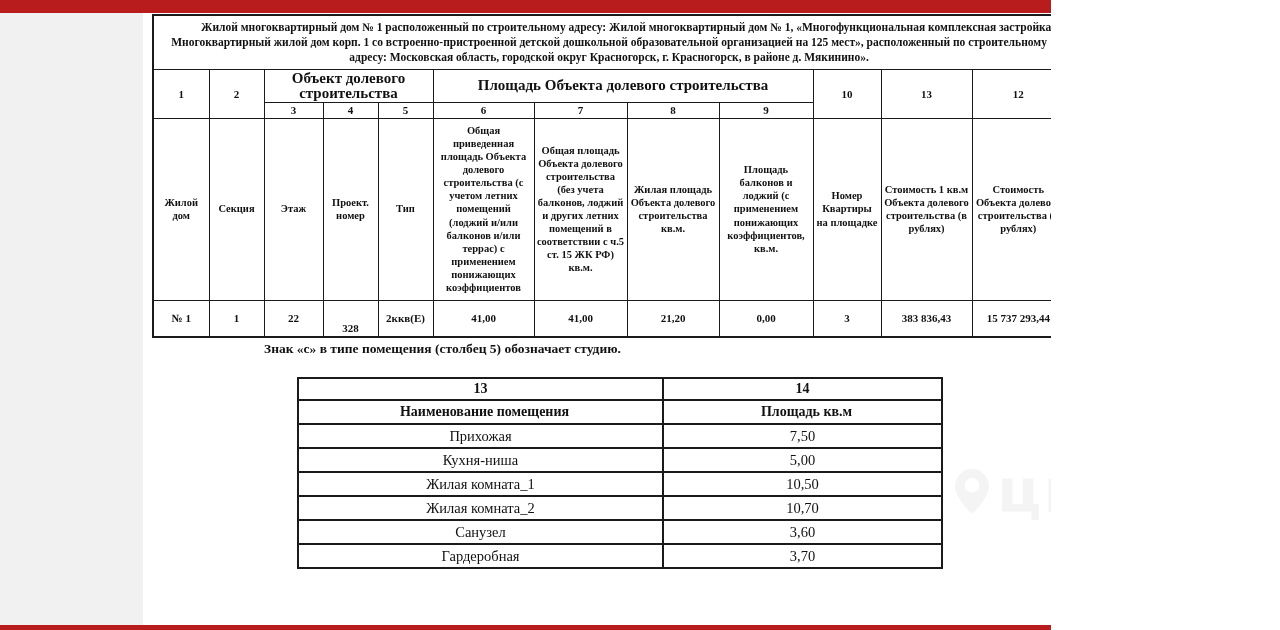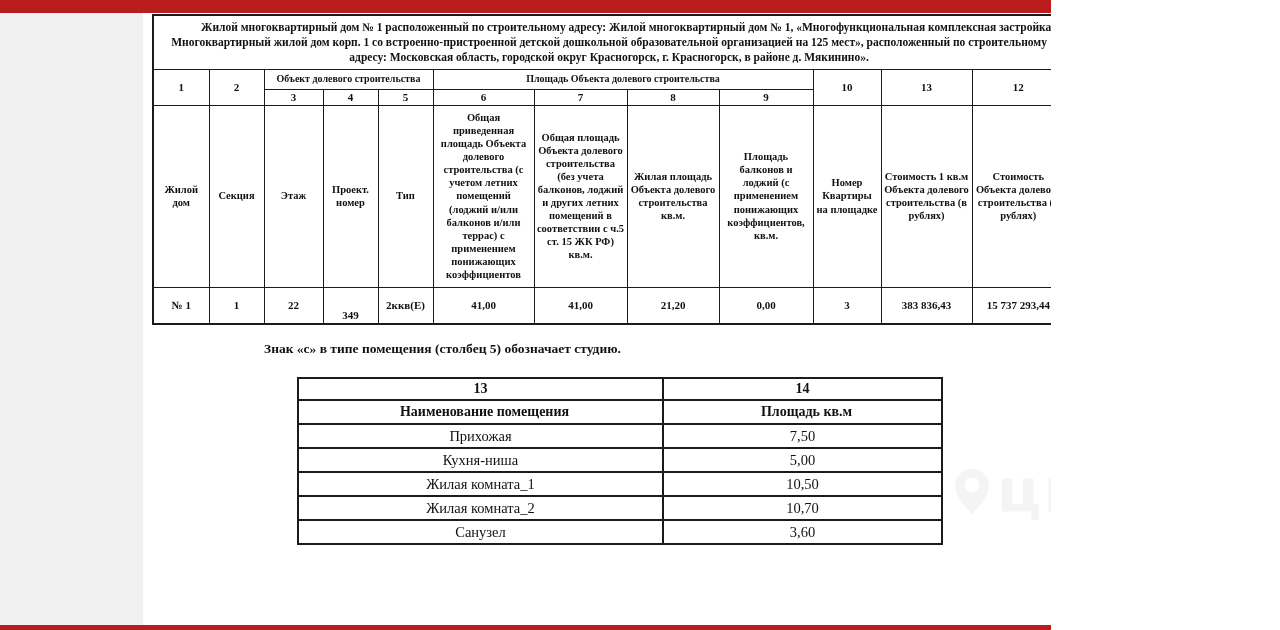--- a/index.html
+++ b/index.html
@@ -31,21 +31,21 @@
   tr.r-top    { height:20px; }
   tr.r-sub    { height:16px; }
   tr.r-desc   { height:182px; }
   tr.r-data   { height:37px; }
   .para-cell {
     font-size:11.5px; line-height:1.3;
     text-align:justify; text-indent:38px;
     padding:3px 9px 3px 11px;
   }
   .num-cell  { font-size:11px; }
-  .grp-cell  { font-size:10px; line-height:1.0; padding:0 2px; }
+  .grp-cell  { font-size:15px; line-height:1.0; padding:0 2px; }
   .desc-cell { font-size:10.5px; line-height:1.24; padding:1px 3px; }
   .data-cell { font-size:11px; }
   .bottom-align { vertical-align:bottom !important; padding-bottom:2px !important; }
 
   
   .note {
     position:absolute; left:75px; top:328px;
     font-size:13.5px; font-weight:bold; white-space:nowrap;margin-left:46px;
   }
 
@@ -140,21 +140,21 @@
         <td class="desc-cell">Жилая площадь Объекта долевого строительства кв.м.</td>
         <td class="desc-cell">Площадь балконов и лоджий  (с применением понижающих коэффициентов, кв.м.</td>
         <td class="desc-cell">Номер Квартиры на площадке</td>
         <td class="desc-cell">Стоимость 1 кв.м Объекта долевого строительства (в рублях)</td>
         <td class="desc-cell">Стоимость Объекта долевого строительства (в рублях)</td>
       </tr>
       <tr class="r-data">
         <td class="data-cell">№ 1</td>
         <td class="data-cell">1</td>
         <td class="data-cell">22</td>
-        <td class="data-cell bottom-align">349</td>
+        <td class="data-cell bottom-align">328</td>
         <td class="data-cell">2ккв(Е)</td>
         <td class="data-cell">41,00</td>
         <td class="data-cell">41,00</td>
         <td class="data-cell">21,20</td>
         <td class="data-cell">0,00</td>
         <td class="data-cell">3</td>
         <td class="data-cell">383 836,43</td>
         <td class="data-cell">15 737 293,44</td>
       </tr>
     </tbody>
@@ -188,20 +188,24 @@
         <td>Жилая комната_1</td>
         <td>10,50</td>
       </tr>
       <tr class="rt-row">
         <td>Жилая комната_2</td>
         <td>10,70</td>
       </tr>
       <tr class="rt-row">
         <td>Санузел</td>
         <td>3,60</td>
+      </tr>
+      <tr class="rt-row">
+        <td>Гардеробная</td>
+        <td>3,70</td>
       </tr>
     </tbody>
       </table>
 
     <div class="watermark">
       <span>
         <svg width="34" height="45" viewBox="0 0 24 32">
           <path d="M12 0C5.4 0 0 5.4 0 12c0 9 12 20 12 20s12-11 12-20C24 5.4 18.6 0 12 0z" fill="currentColor"></path>
           <circle cx="12" cy="11.5" r="5.2" fill="#ffffff"></circle>
         </svg>

